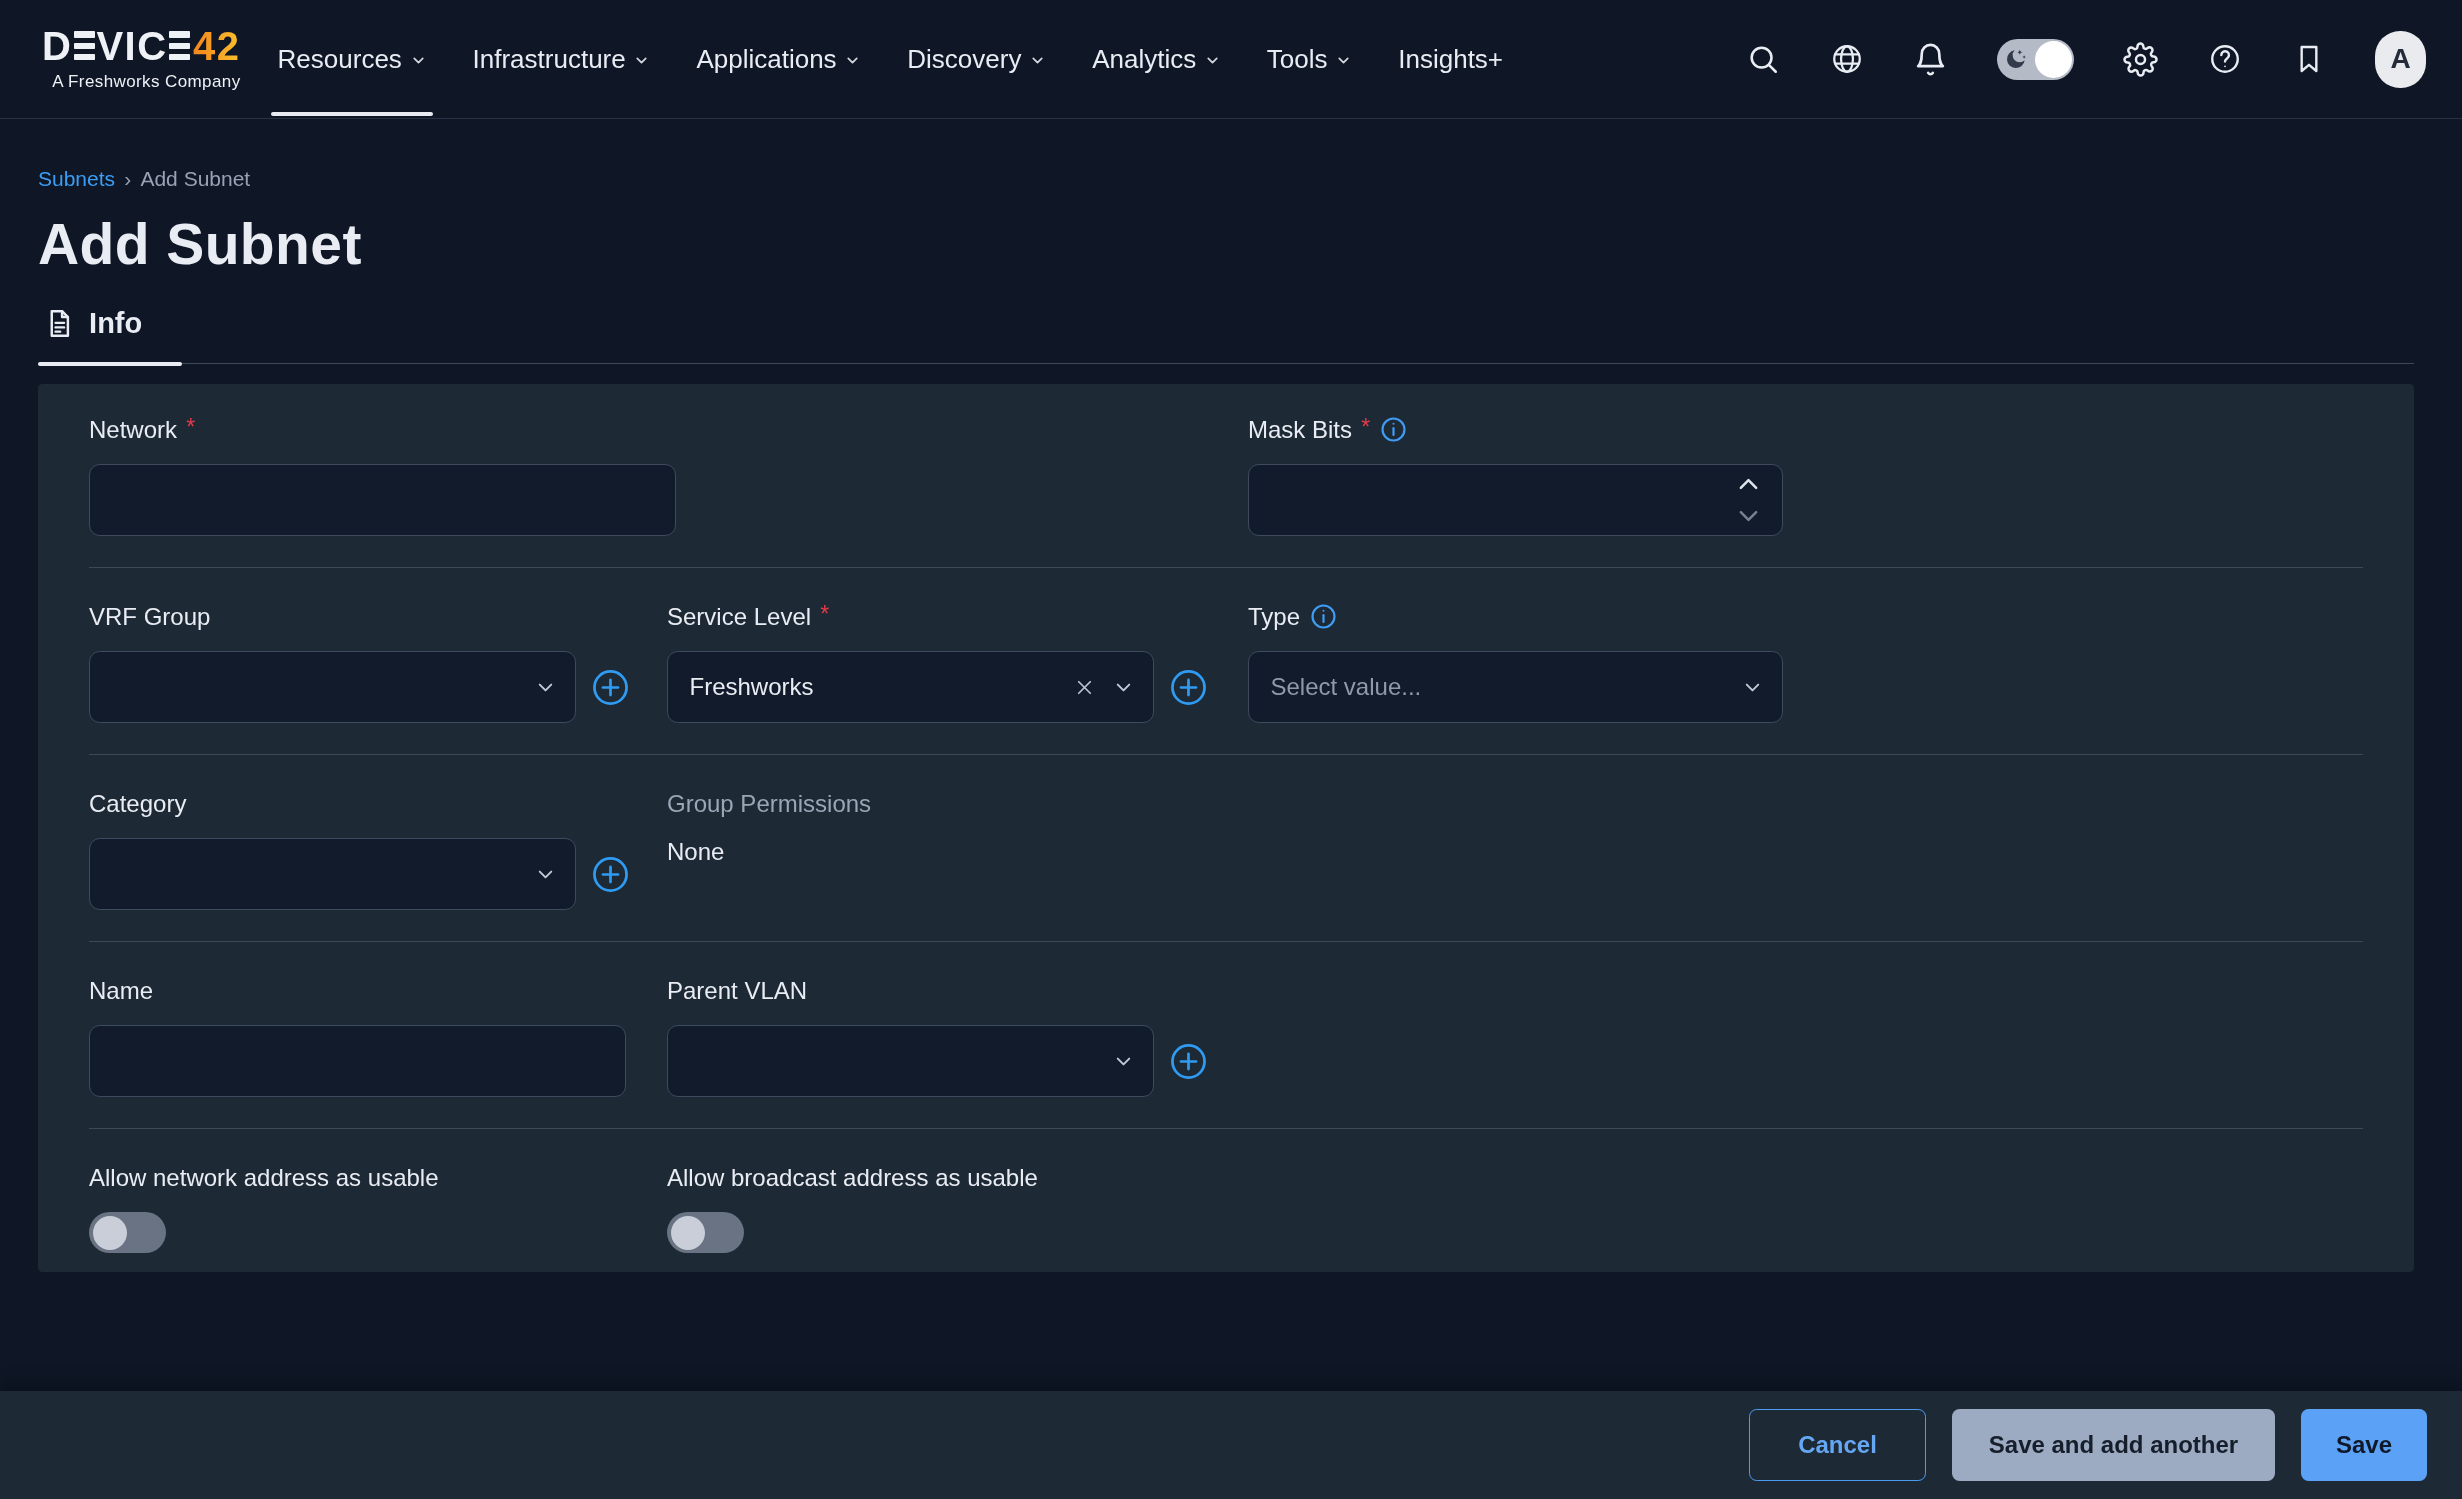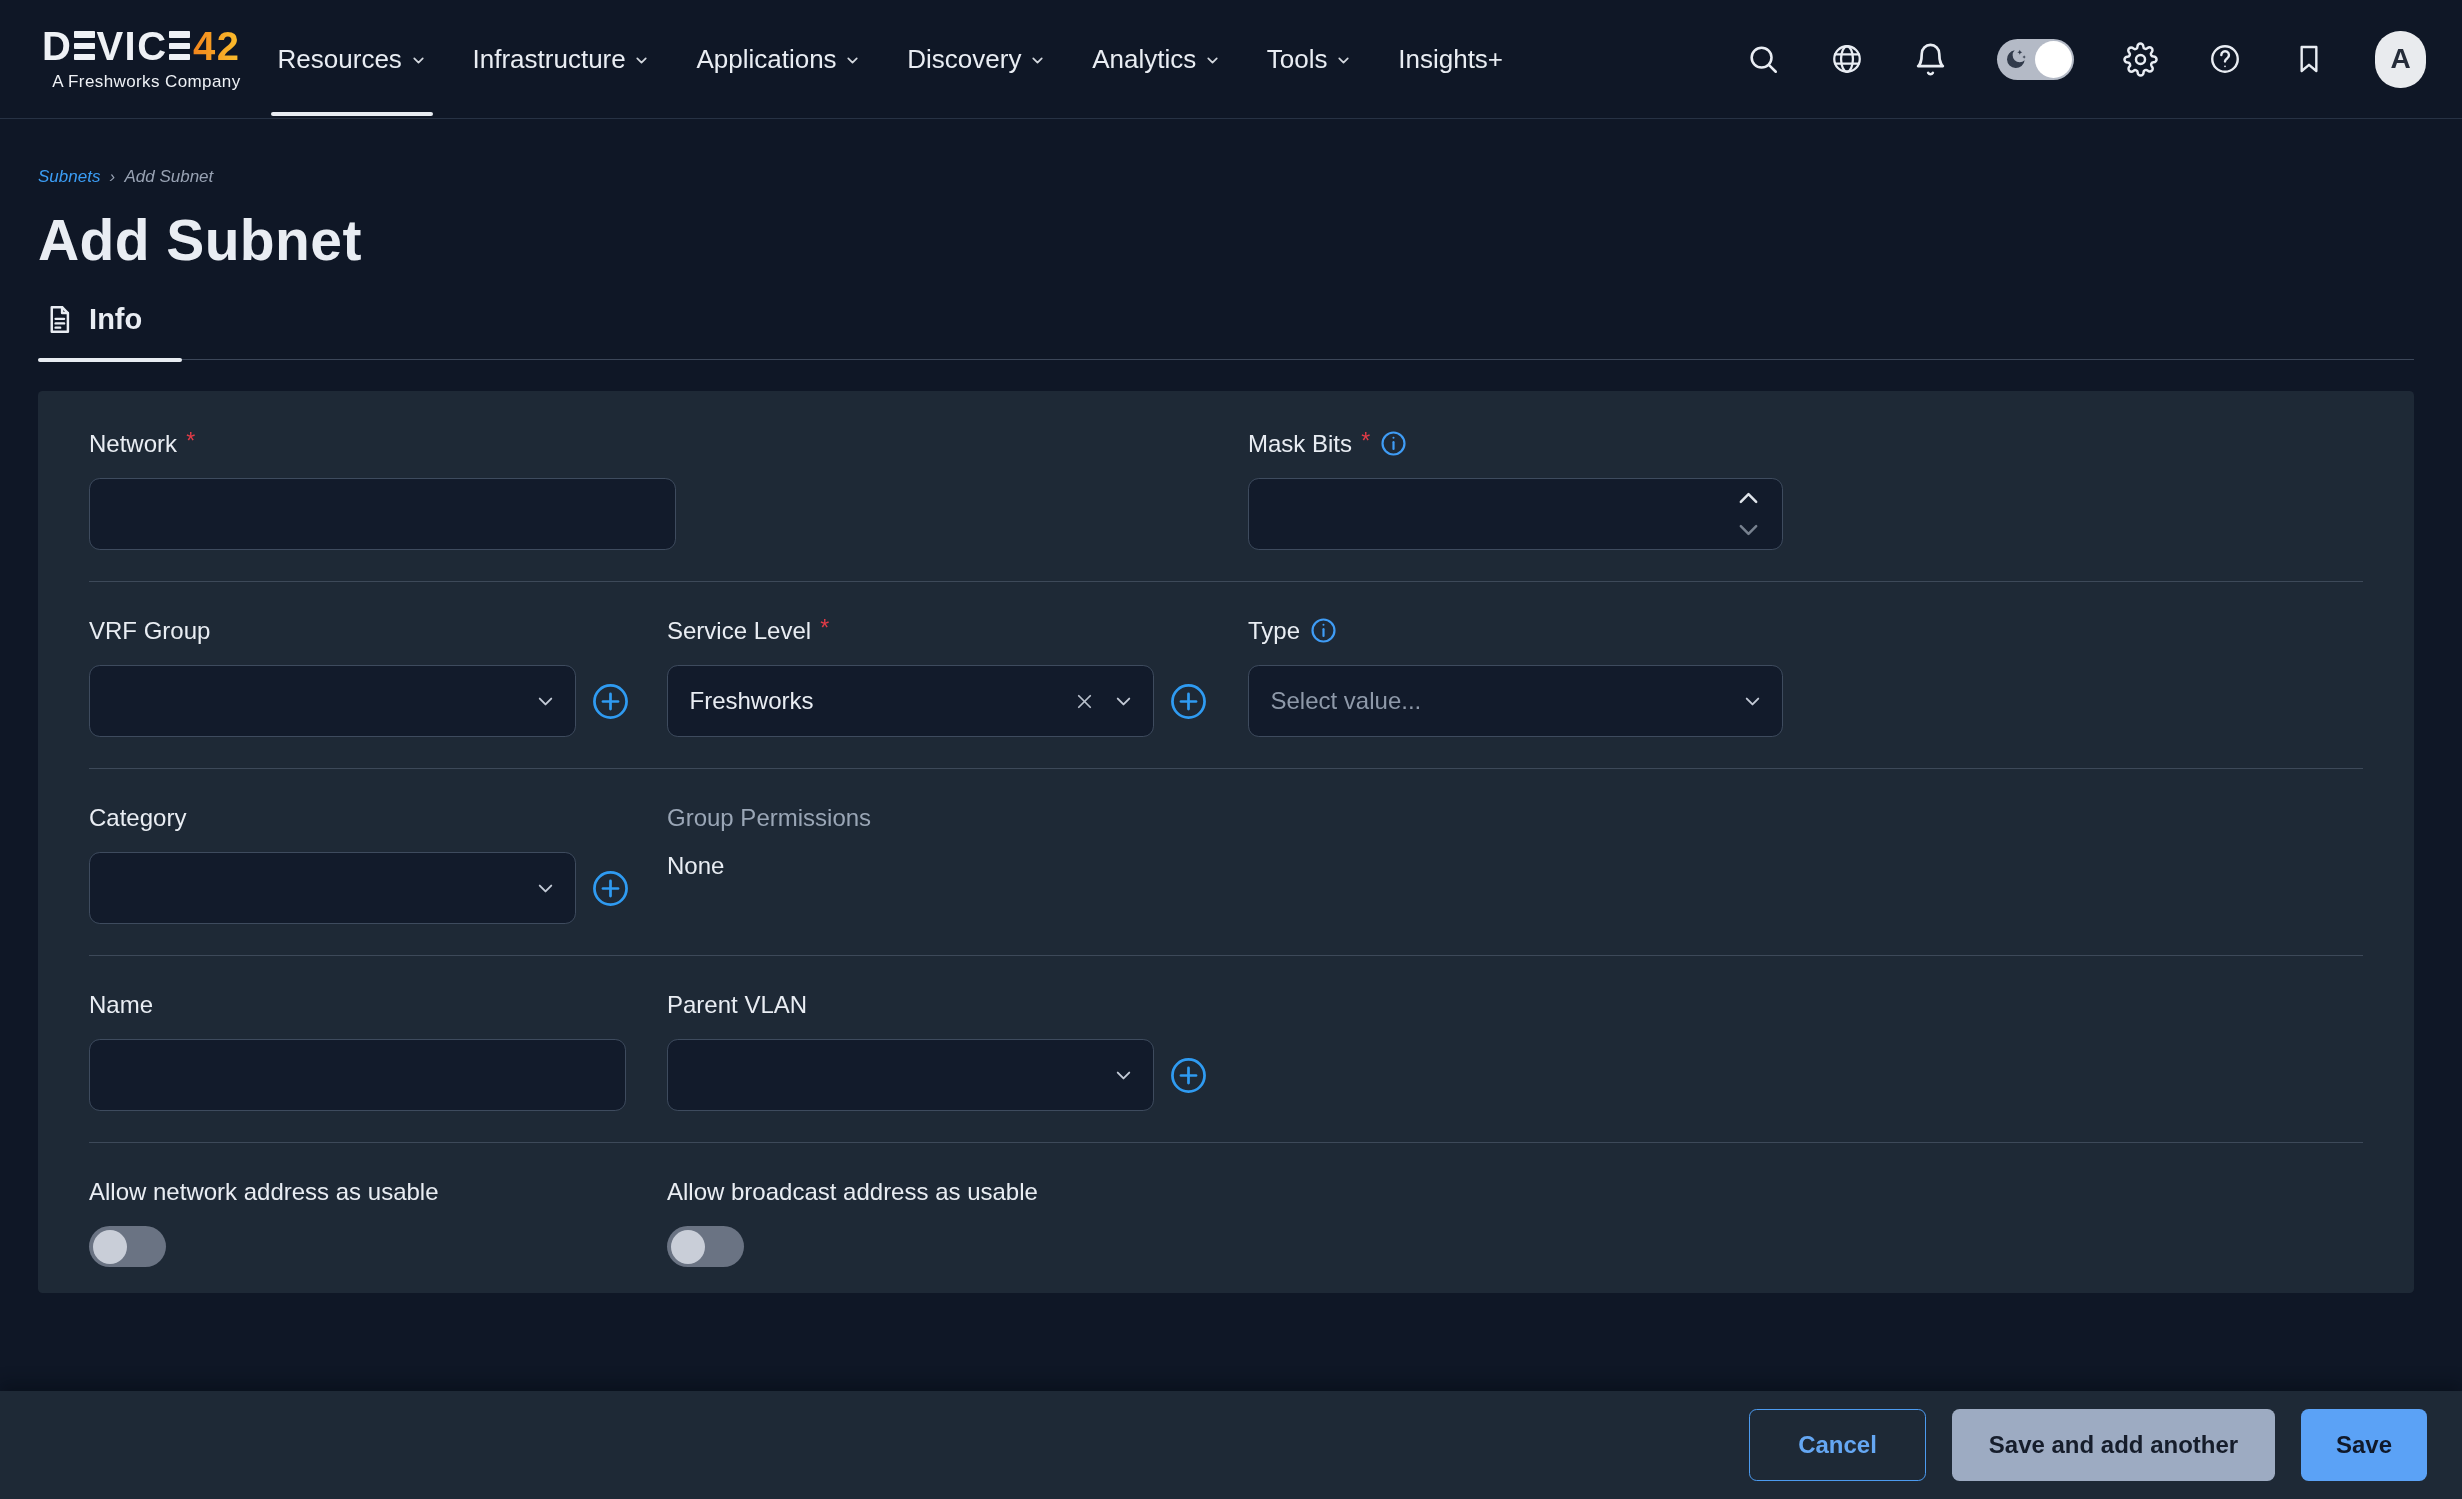--- a/index.html
+++ b/index.html
@@ -25,32 +25,32 @@
   .nav-right{margin-left:auto;display:flex;align-items:center;gap:49px;}
   .nav-icon{width:35px;height:35px;display:flex;align-items:center;justify-content:center;cursor:pointer;flex:0 0 auto;}
   .theme-toggle{width:77px;height:41px;border-radius:21px;background:#b4bac6;position:relative;cursor:pointer;flex:0 0 auto;}
   .theme-knob{position:absolute;right:2.3px;top:2.3px;width:37px;height:37px;border-radius:50%;background:#ffffff;}
   .theme-moon{position:absolute;left:6.1px;top:7.7px;}
   .avatar{width:51px;height:57px;border-radius:25px;background:#e9ebee;color:#252c39;display:flex;align-items:center;
           justify-content:center;font-size:28px;font-weight:600;cursor:pointer;flex:0 0 auto;}
 
   
   main{padding:48px 48px 0 38px;display:flex;flex-direction:column;}
-  .breadcrumb{display:flex;align-items:flex-end;gap:9.2px;font-size:17px;font-style:italic;}
+  .breadcrumb{display:flex;align-items:flex-end;gap:9.2px;font-size:21px;}
   .breadcrumb a{color:#3b9df5;text-decoration:none;cursor:pointer;}
   .breadcrumb .sep,.breadcrumb .cur{color:#98a2b3;}
   h1{margin:20px 0 0 0;font-size:57px;font-weight:700;color:#e9edf3;letter-spacing:0.4px;}
 
   .tabs{margin-top:30px;display:flex;border-bottom:1.5px solid #3c4759;}
   .tab{position:relative;display:flex;align-items:center;gap:14px;font-size:29px;font-weight:600;
        padding:0 40px 23px 6.1px;cursor:pointer;}
   .tab.active::after{content:"";position:absolute;left:0;right:0;bottom:-3.1px;height:4.6px;background:#e8ecf2;border-radius:2.3px;}
 
   
-  .panel{margin-top:31px;background:#1e2936;border-radius:4.6px;padding:15px 51px;}
+  .panel{margin-top:20px;background:#1e2936;border-radius:4.6px;padding:8px 51px;}
   .row{display:flex;padding:34px 0 31px;border-bottom:1.5px solid rgba(150,165,190,0.26);}
   .row.first{padding-top:23px;}
   .row.last{border-bottom:none;padding-bottom:10.8px;}
   .slot1{width:578px;flex:0 0 578px;}
   .slot2{width:581px;flex:0 0 581px;}
   .slot3{width:535px;flex:0 0 535px;}
   .f-label{display:flex;align-items:center;gap:7.7px;font-size:24px;color:#e9edf3;margin-bottom:20px;height:29px;}
   .f-label.dim{color:#9aa6b6;}
   .req{color:#e23b47;font-size:23px;margin-left:1.5px;margin-top:-4.6px;}
   .control-line{display:flex;align-items:center;gap:14px;}

